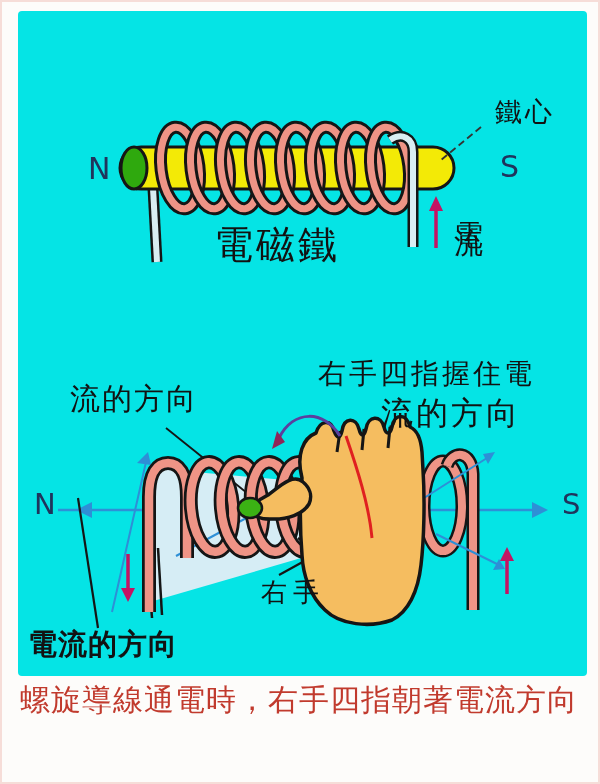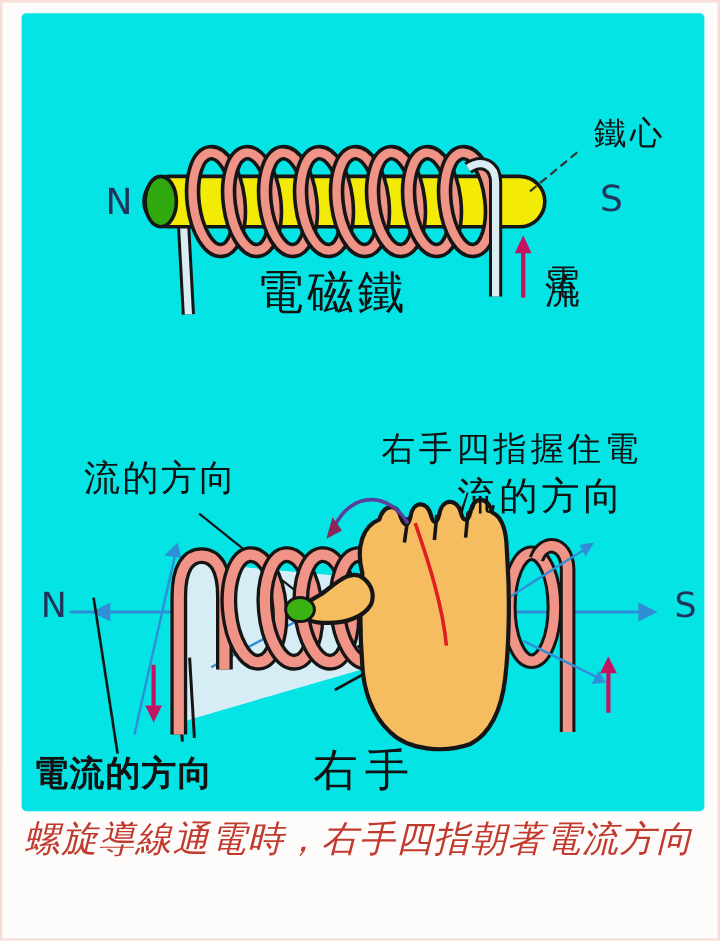--- a/index.html
+++ b/index.html
@@ -13,21 +13,21 @@
     position:absolute;left:18px;top:11px;width:569px;height:665px;
     background:#05e4e5;border-radius:4px;
   }
   svg.art{position:absolute;left:0;top:0;width:600px;height:784px;}
   .lbl{
     position:absolute;color:#121212;white-space:nowrap;line-height:1.1;
     font-family:"DejaVu Sans","Liberation Sans",sans-serif;
   }
   .pole{color:#20345c;font-size:30px;}
   .vtext{writing-mode:vertical-rl;text-orientation:upright;letter-spacing:4px;}
-  .caption{color:#c13a2d;font-size:30px;font-weight:500;letter-spacing:1px;font-style:italic;}
+  .caption{color:#c13a2d;font-size:30px;font-weight:500;letter-spacing:1px;}
 </style>
 </head>
 <body>
 
 <div class="page">
 
   <div class="panel"></div>
 
   <svg class="art" viewBox="0 0 600 784">
 
@@ -164,18 +164,18 @@
   <div class="lbl pole" style="left:500px;top:150px;">S</div>
   <div class="lbl" style="left:456px;top:97px;font-size:27px;letter-spacing:3px;margin-left:39px;">鐵心</div>
   <div class="lbl vtext" style="left:452px;top:199px;font-size:29px;">電流</div>
   <div class="lbl" style="left:214px;top:224px;font-size:39px;letter-spacing:3px;">電磁鐵</div>
 
   <div class="lbl" style="left:70px;top:382px;font-size:30px;font-weight:500;letter-spacing:2px;">流的方向</div>
   <div class="lbl" style="left:286px;top:359px;font-size:28px;font-weight:500;letter-spacing:3px;margin-left:32px;">右手四指握住電</div>
   <div class="lbl" style="left:381px;top:396px;font-size:32px;font-weight:500;letter-spacing:3px;">流的方向</div>
   <div class="lbl pole" style="left:34px;top:489px;font-size:29px;">N</div>
   <div class="lbl pole" style="left:562px;top:489px;font-size:29px;">S</div>
-  <div class="lbl" style="left:261px;top:578px;font-size:37px;letter-spacing:6px;margin-top:44px;">右手</div>
+  <div class="lbl" style="left:261px;top:578px;font-size:26px;letter-spacing:6px;">右手</div>
   <div class="lbl" style="left:28px;top:629px;font-size:29px;font-weight:600;letter-spacing:1px;">電流的方向</div>
 
   <div class="lbl caption" style="left:20px;top:683px;">螺旋導線通電時，右手四指朝著電流方向</div>
 
 </div>
 
 </body></html>

